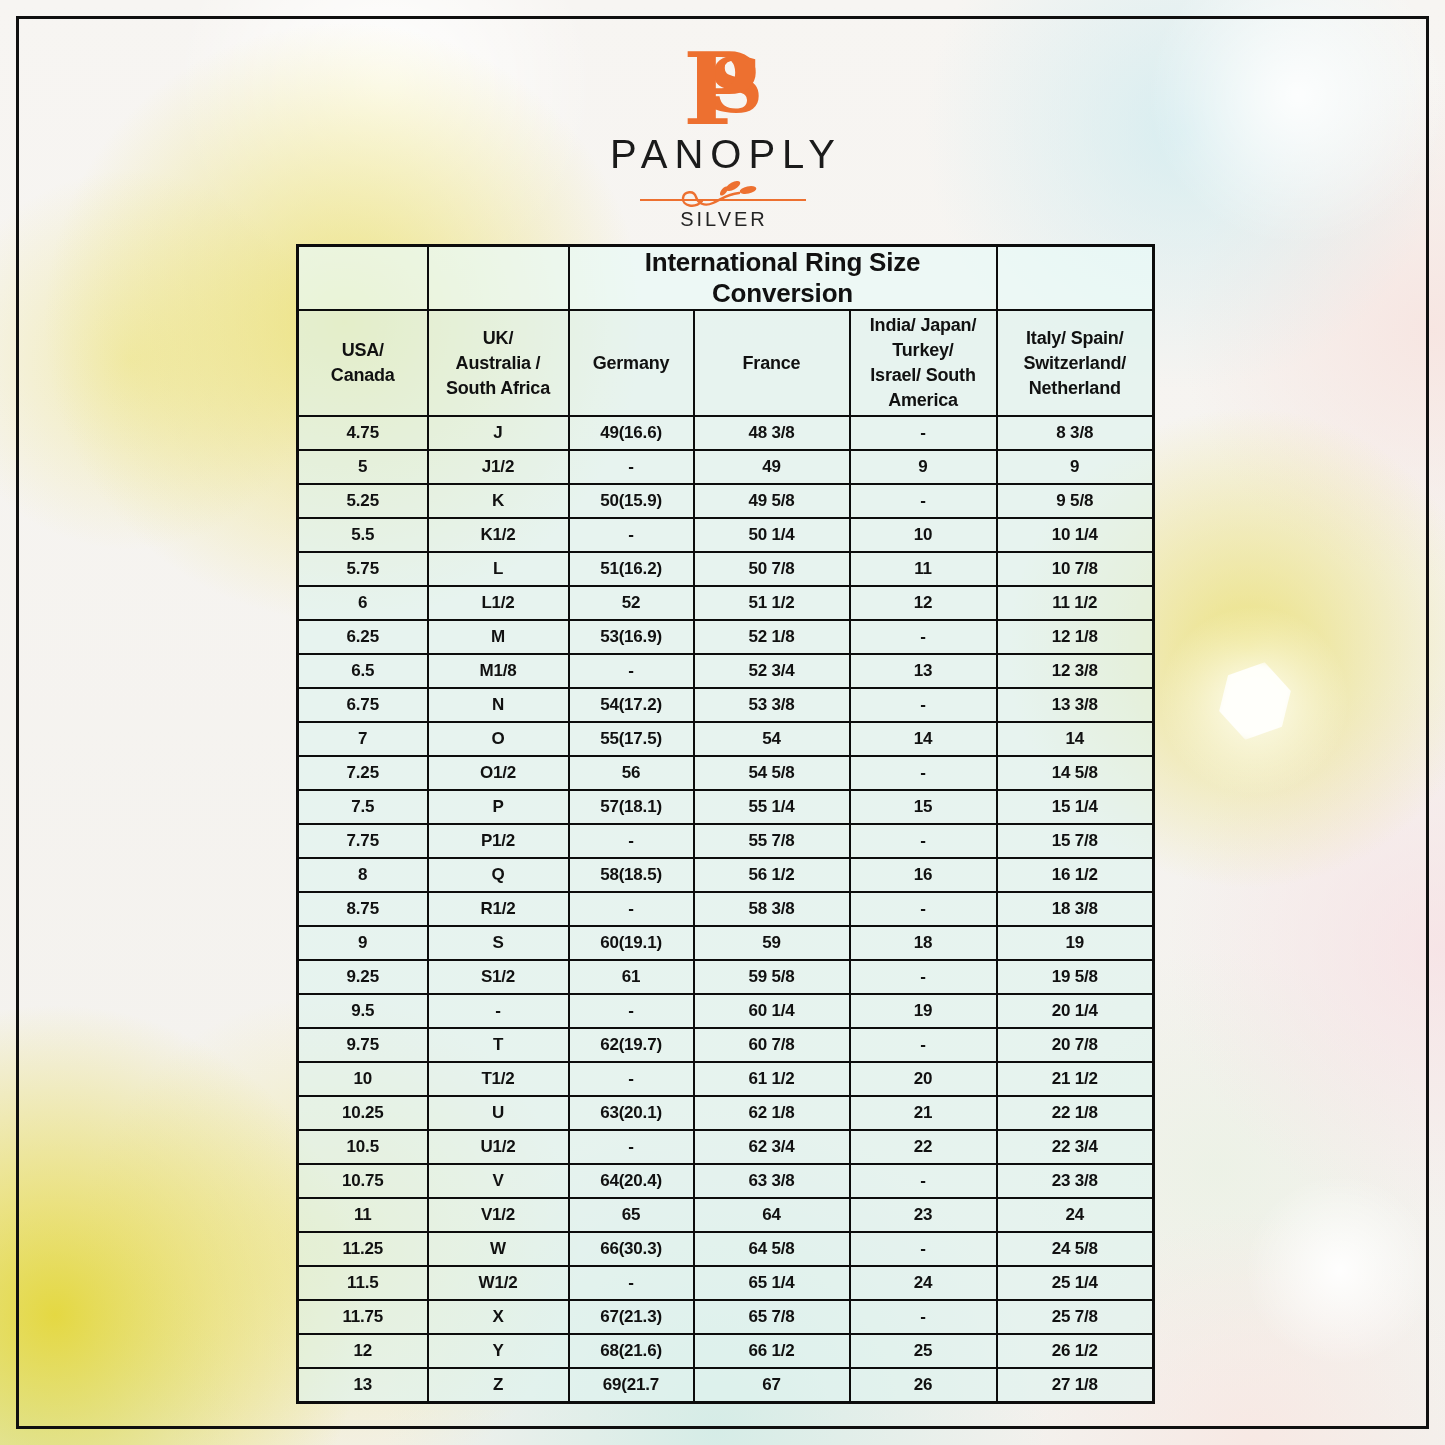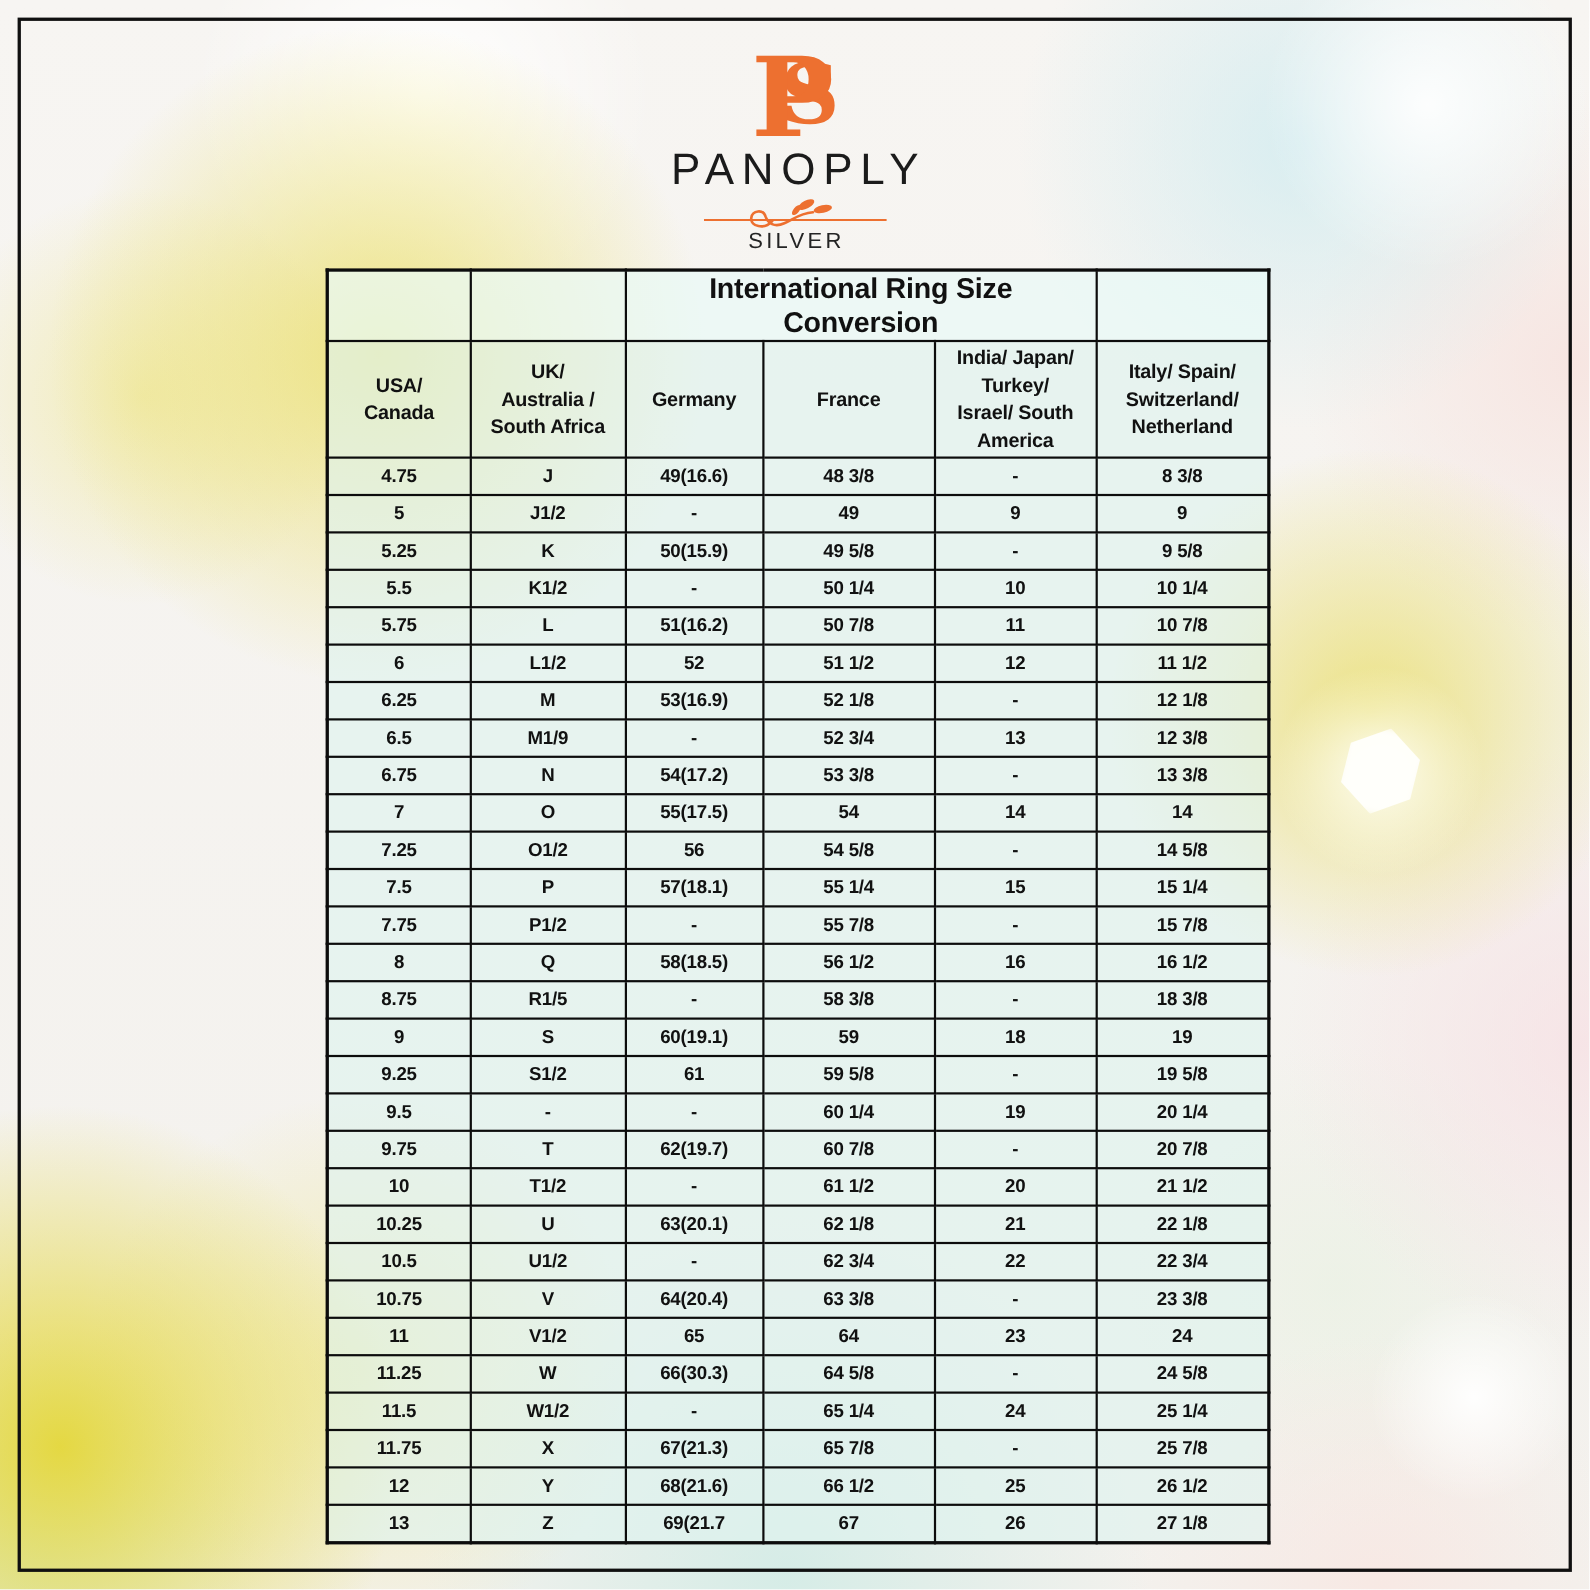--- a/index.html
+++ b/index.html
@@ -176,21 +176,21 @@
         <tr>
           <td>6.25</td>
           <td>M</td>
           <td>53(16.9)</td>
           <td>52 1/8</td>
           <td>-</td>
           <td>12 1/8</td>
         </tr>
         <tr>
           <td>6.5</td>
-          <td>M1/9</td>
+          <td>M1/8</td>
           <td>-</td>
           <td>52 3/4</td>
           <td>13</td>
           <td>12 3/8</td>
         </tr>
         <tr>
           <td>6.75</td>
           <td>N</td>
           <td>54(17.2)</td>
           <td>53 3/8</td>
@@ -232,21 +232,21 @@
         <tr>
           <td>8</td>
           <td>Q</td>
           <td>58(18.5)</td>
           <td>56 1/2</td>
           <td>16</td>
           <td>16 1/2</td>
         </tr>
         <tr>
           <td>8.75</td>
-          <td>R1/5</td>
+          <td>R1/2</td>
           <td>-</td>
           <td>58 3/8</td>
           <td>-</td>
           <td>18 3/8</td>
         </tr>
         <tr>
           <td>9</td>
           <td>S</td>
           <td>60(19.1)</td>
           <td>59</td>

